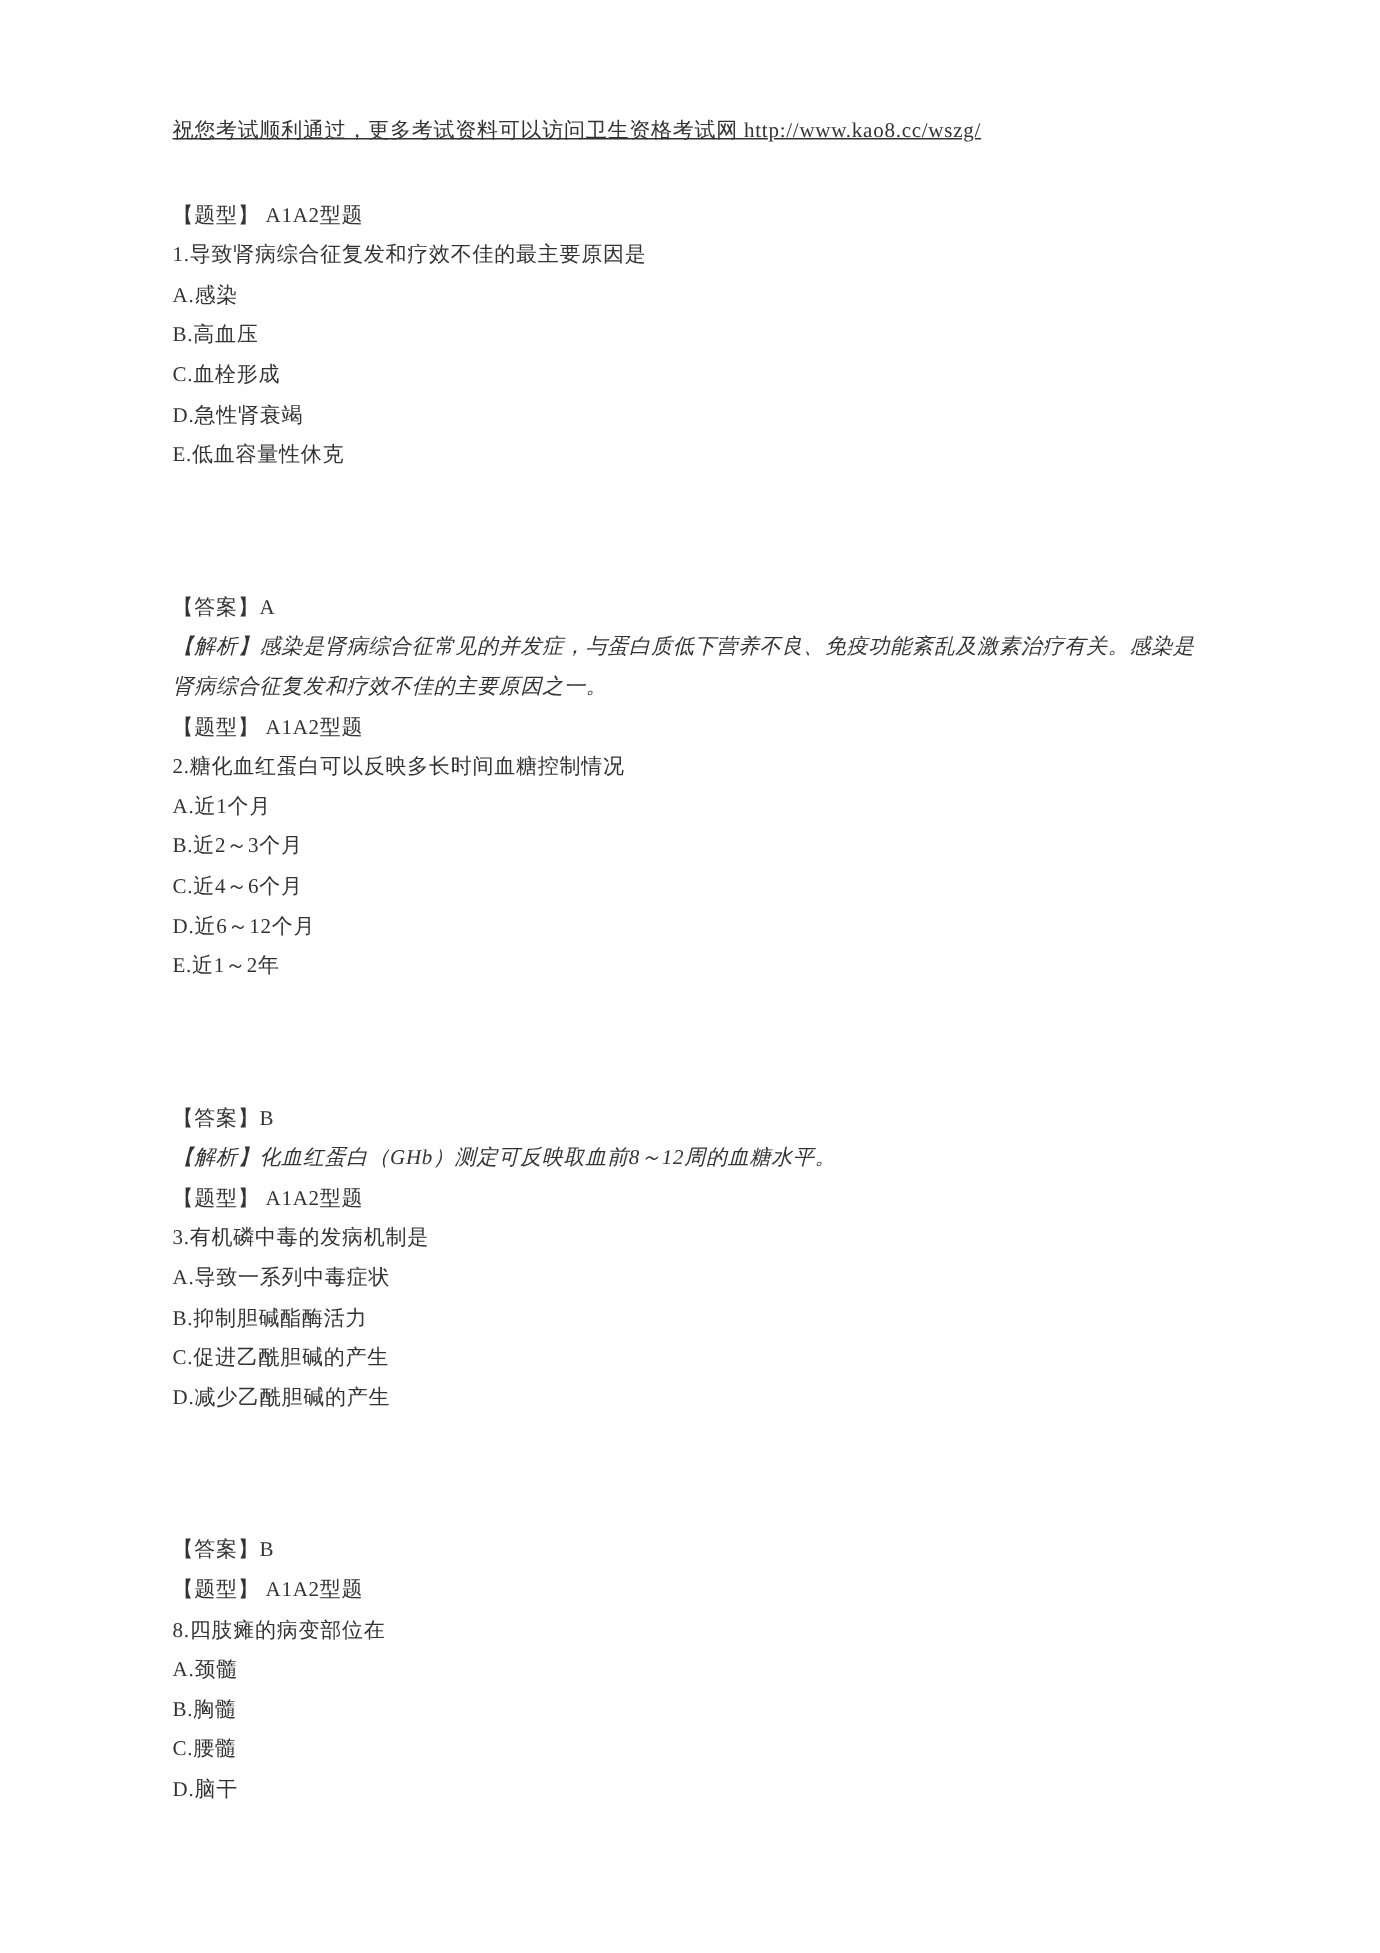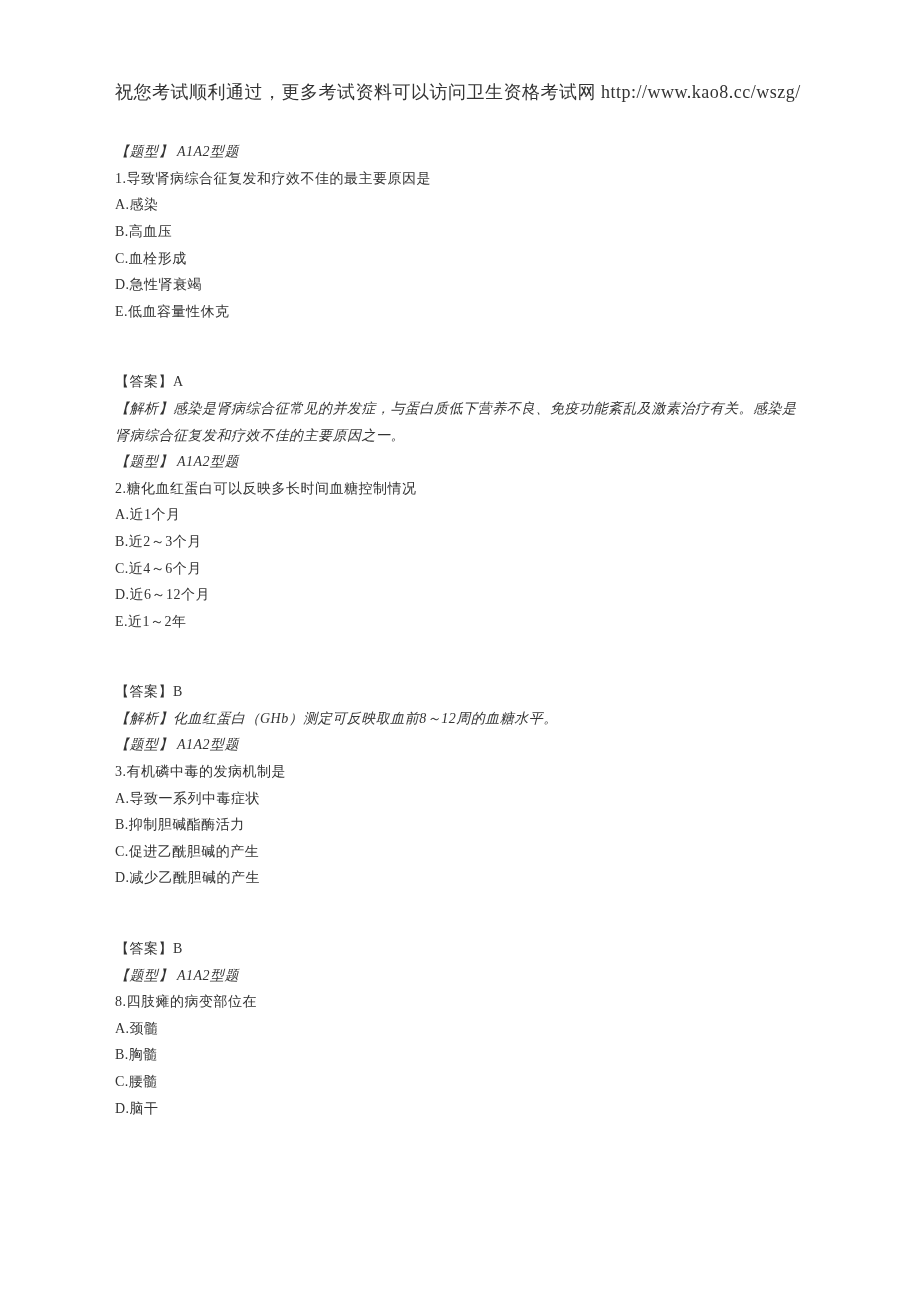--- a/index.html
+++ b/index.html
@@ -10,39 +10,39 @@
     body {
       background: #ffffff;
       font-family: "SimSun", "宋体", serif;
       width: 920px;
       padding: 75px 115px 60px 115px;
       color: #333333;
       font-size: 14px;
       line-height: 1.9;
     }
     .header-text {
-      font-size: 18px;
+      font-size: 14px;
       margin-bottom: 30px;
       letter-spacing: 0.5px;
+      text-decoration: underline;
     }
     .question-block {
       margin-bottom: 10px;
     }
     .q-type {
       letter-spacing: 0.5px;
-      font-style: italic;
     }
     .question-text {
       letter-spacing: 0.5px;
     }
     .option {
       letter-spacing: 0.5px;
     }
     .answer-section {
-      margin-top: 44px;
+      margin-top: 75px;
     }
     .answer-line {
       letter-spacing: 0.5px;
     }
     .analysis {
       letter-spacing: 0.5px;
       font-style: italic;
     }
   </style>
 </head>

